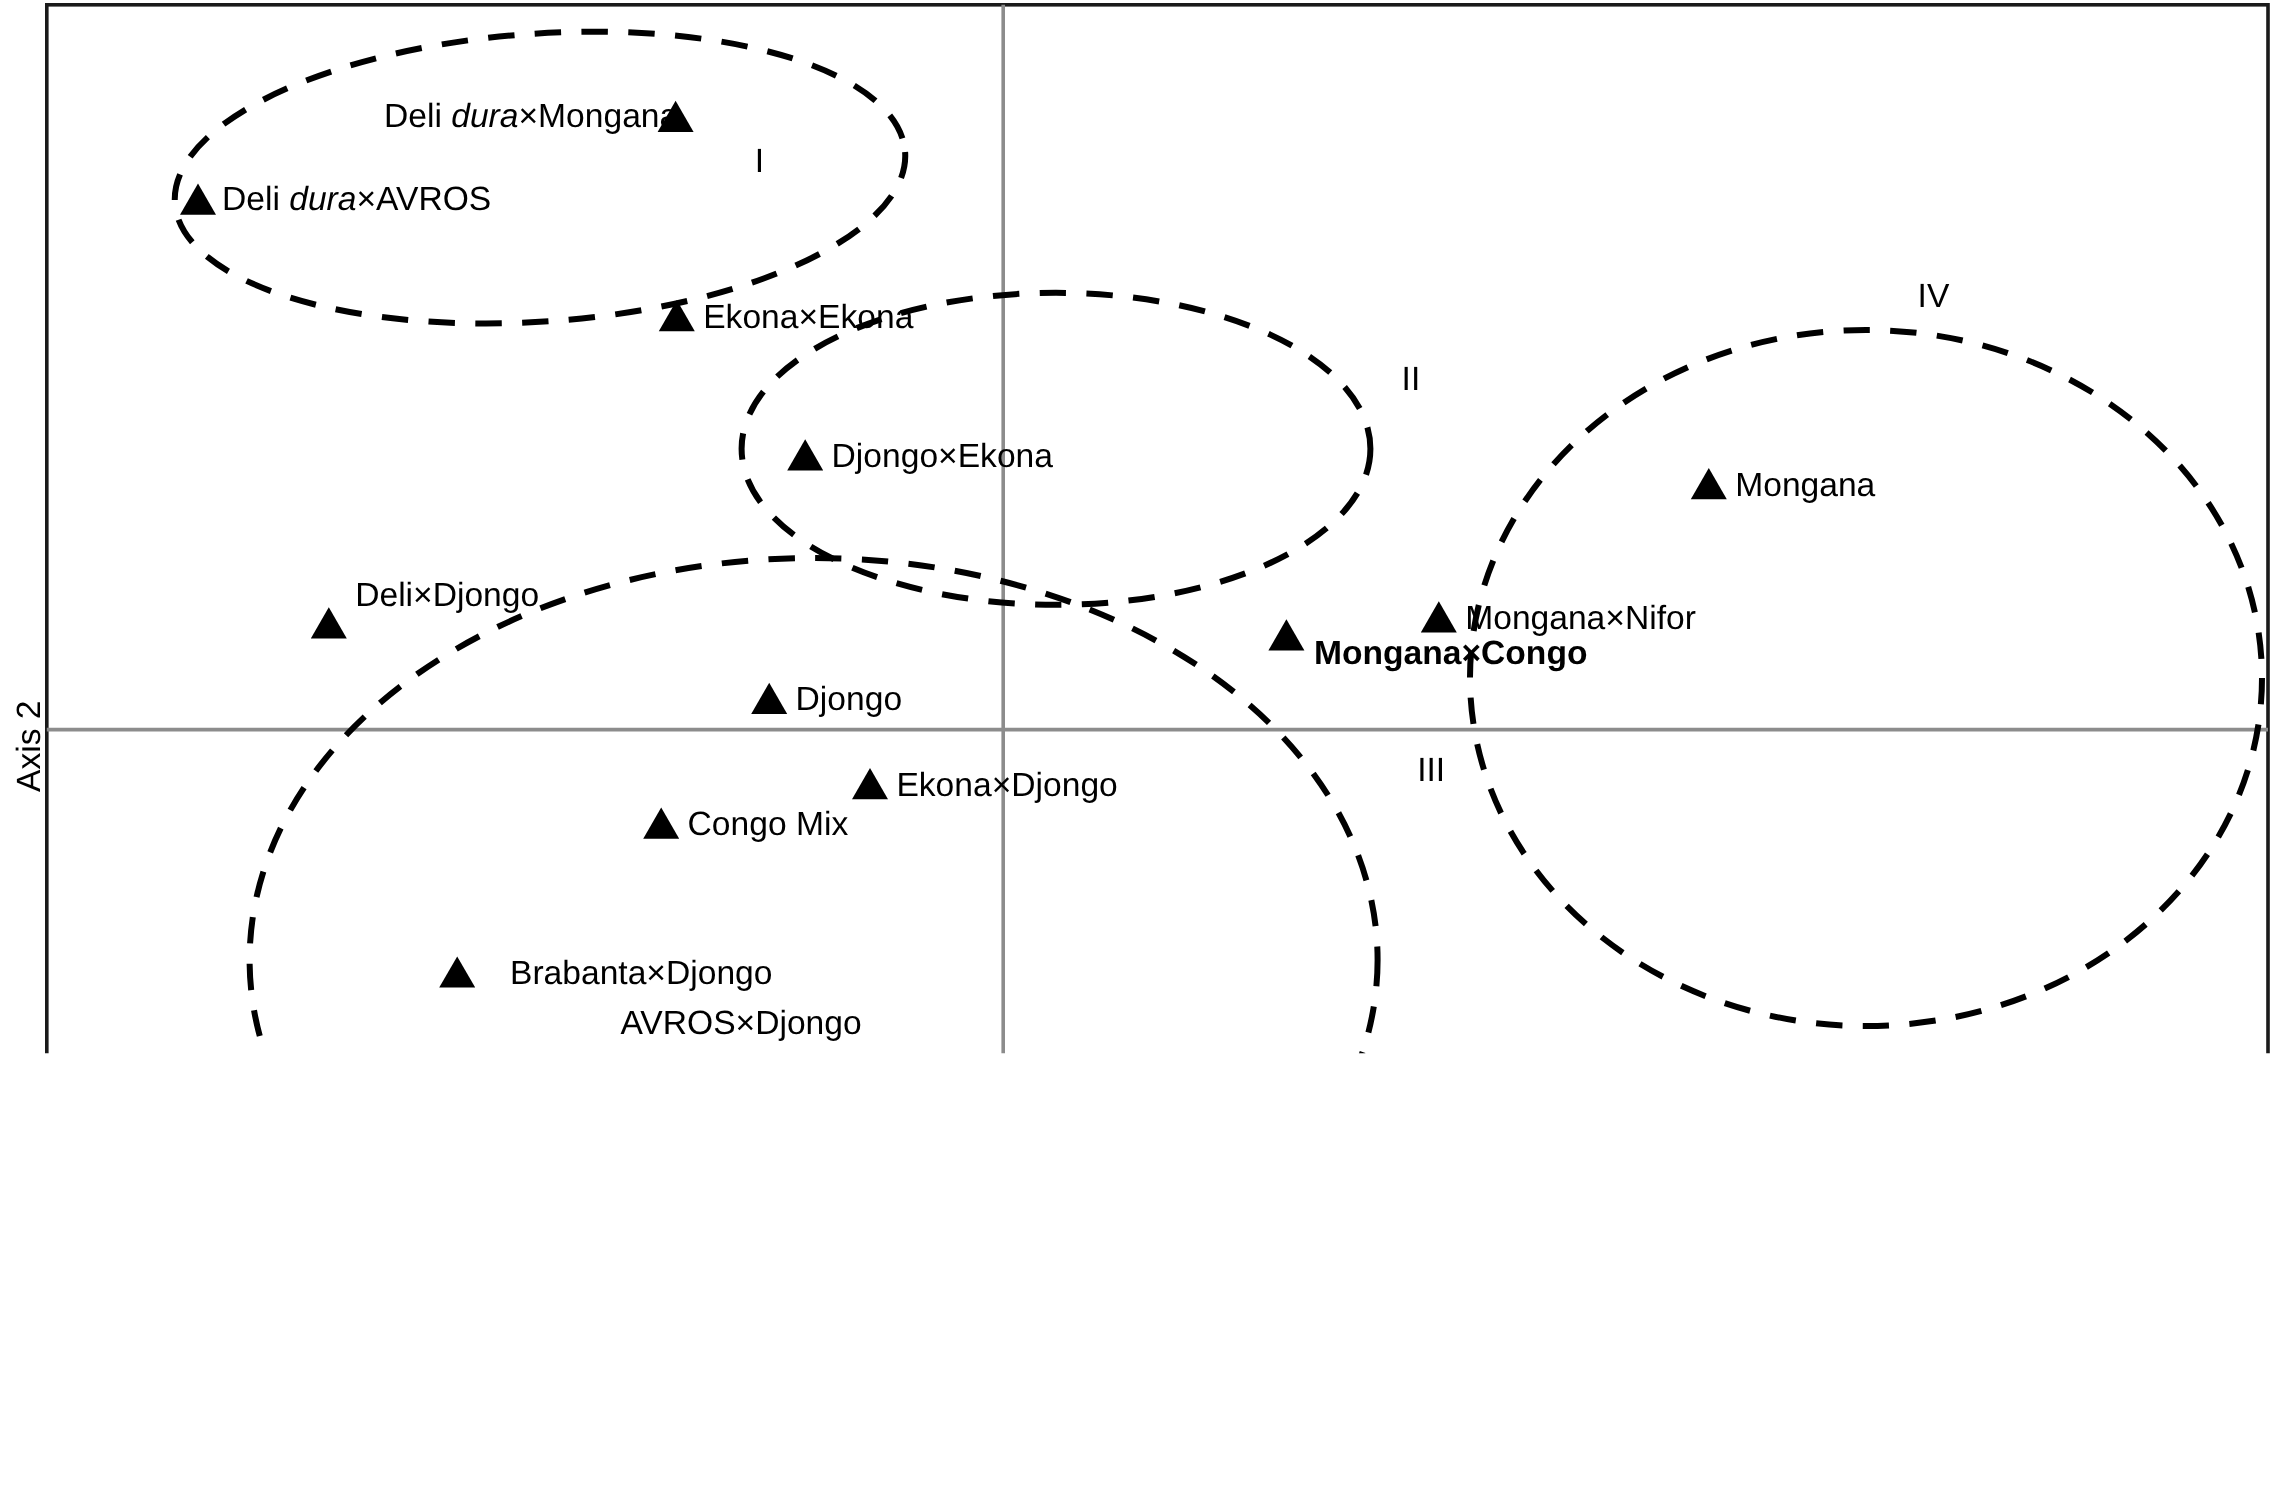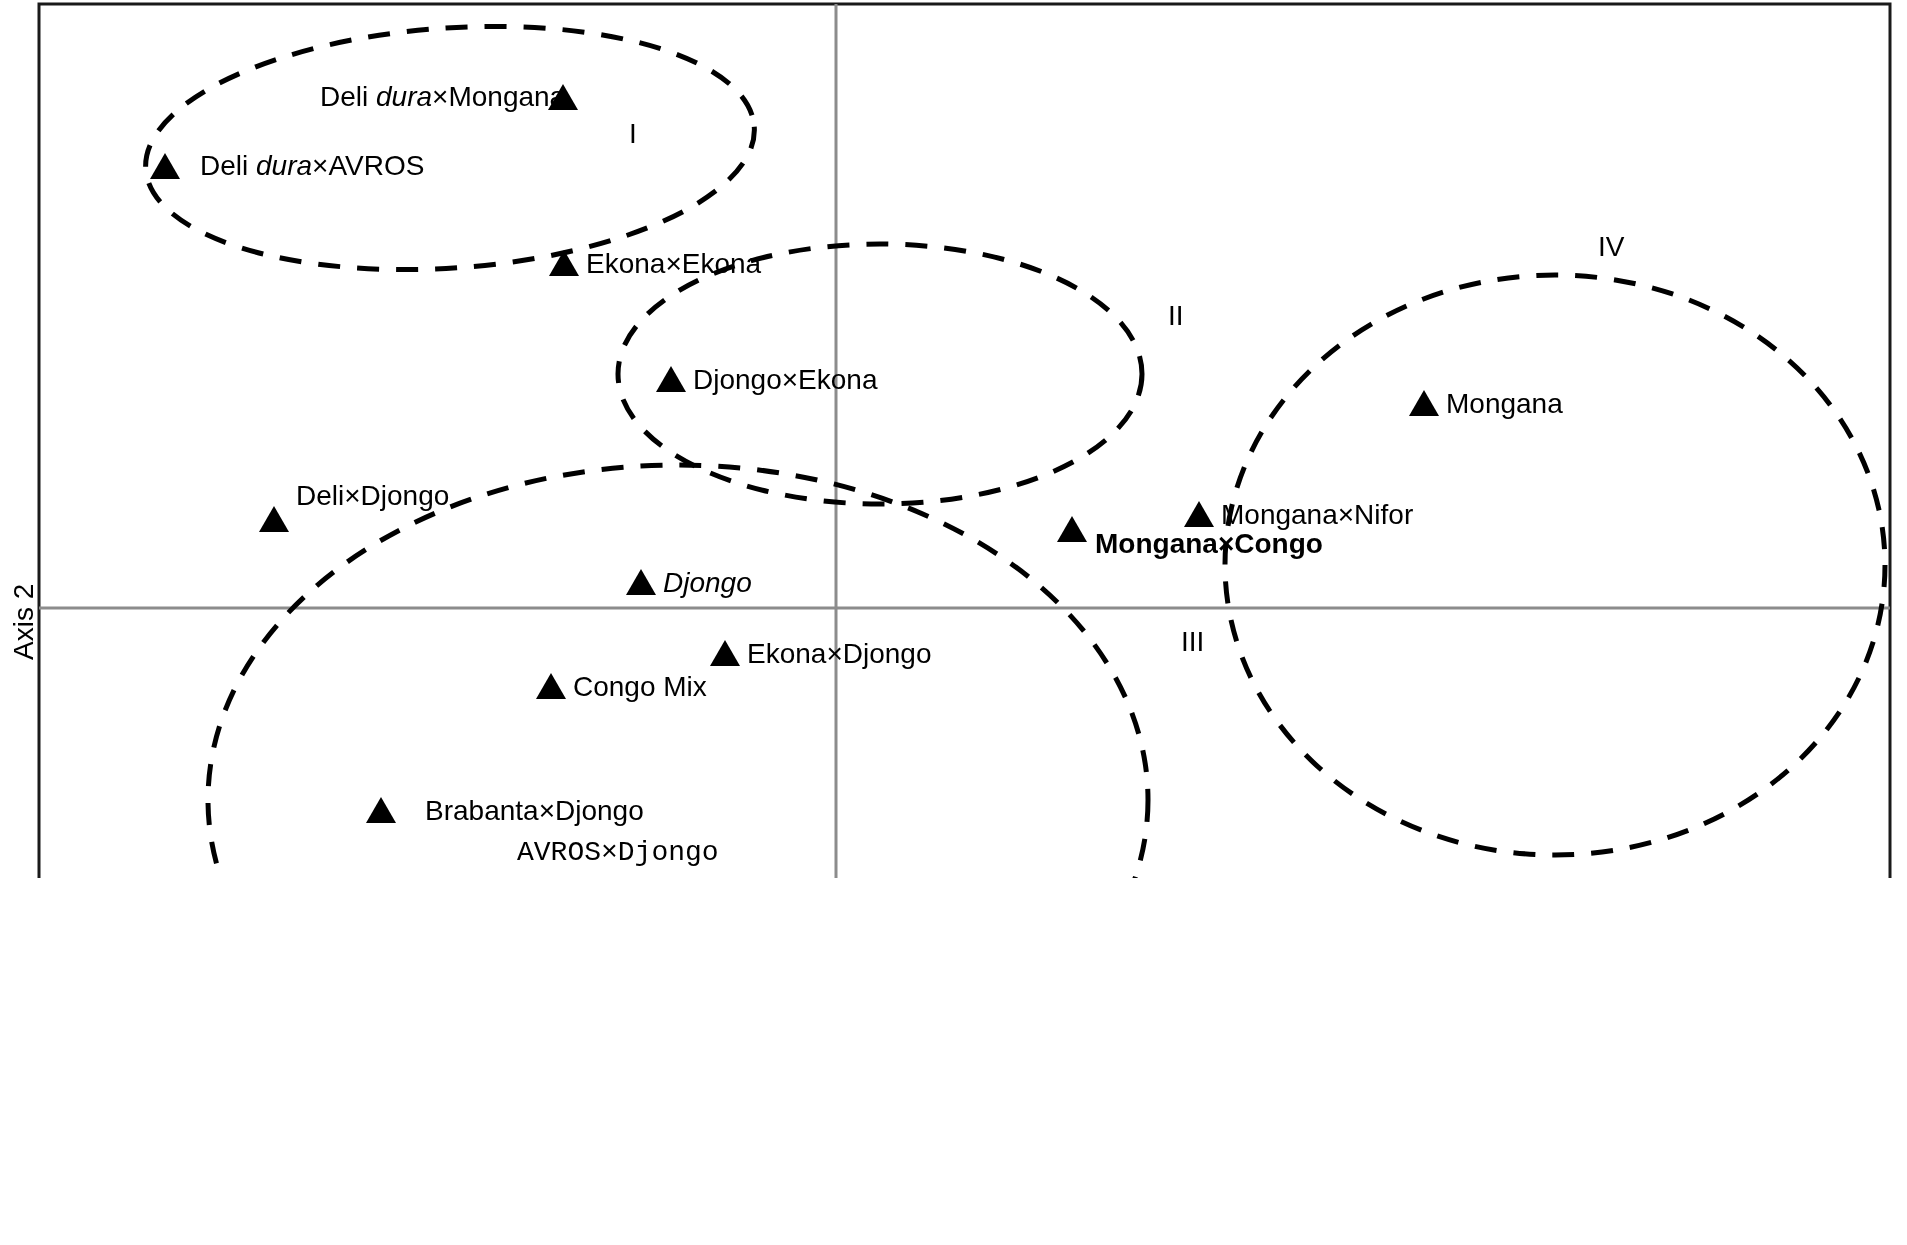--- a/index.html
+++ b/index.html
@@ -93,37 +93,37 @@
       <polygon points="381,797 396,823 366,823"></polygon>
       <polygon points="495,879 510,905 480,905"></polygon>
       <polygon points="1424,390 1439,416 1409,416"></polygon>
       <polygon points="1199,501 1214,527 1184,527"></polygon>
       <polygon points="1072,516 1087,542 1057,542"></polygon>
     </g>
   </svg>
 
   <div class="pt-label" style="left:320px; top:83px;">Deli <span class="ital">dura</span>×Mongana</div>
 
-  <div class="pt-label" style="left:200px; top:152px;">Deli <span class="ital">dura</span>×AVROS</div>
+  <div class="pt-label" style="left:185px; top:152px;">Deli <span class="ital">dura</span>×AVROS</div>
 
   <div class="pt-label" style="left:586px; top:250px;">Ekona×Ekona</div>
 
   <div class="pt-label" style="left:693px; top:366px;">Djongo×Ekona</div>
 
   <div class="pt-label" style="left:296px; top:482px;">Deli×Djongo</div>
 
-  <div class="pt-label" style="left:663px; top:569px;font-style:italic;">Djongo</div>
+  <div class="pt-label" style="left:663px; top:569px;">Djongo</div>
 
   <div class="pt-label" style="left:747px; top:640px;">Ekona×Djongo</div>
 
   <div class="pt-label" style="left:573px; top:673px;text-align:right;">Congo Mix</div>
 
   <div class="pt-label" style="left:403px; top:797px;margin-left:22px;">Brabanta×Djongo</div>
 
-  <div class="pt-label" style="left:517px; top:839px;font-family:Liberation Mono, monospace;">AVROS×Djongo</div>
+  <div class="pt-label" style="left:517px; top:839px;">AVROS×Djongo</div>
 
   <div class="pt-label" style="left:1446px; top:390px;">Mongana</div>
 
   <div class="pt-label" style="left:1221px; top:501px;">Mongana×Nifor</div>
 
   <div class="pt-label" style="left:1095px; top:530px;font-weight:bold;">Mongana×Congo</div>
 
   <div class="cluster-label" style="left:629px; top:120px;">I</div>
   <div class="cluster-label" style="left:1168px; top:302px;">II</div>
   <div class="cluster-label" style="left:1181px; top:628px;">III</div>

